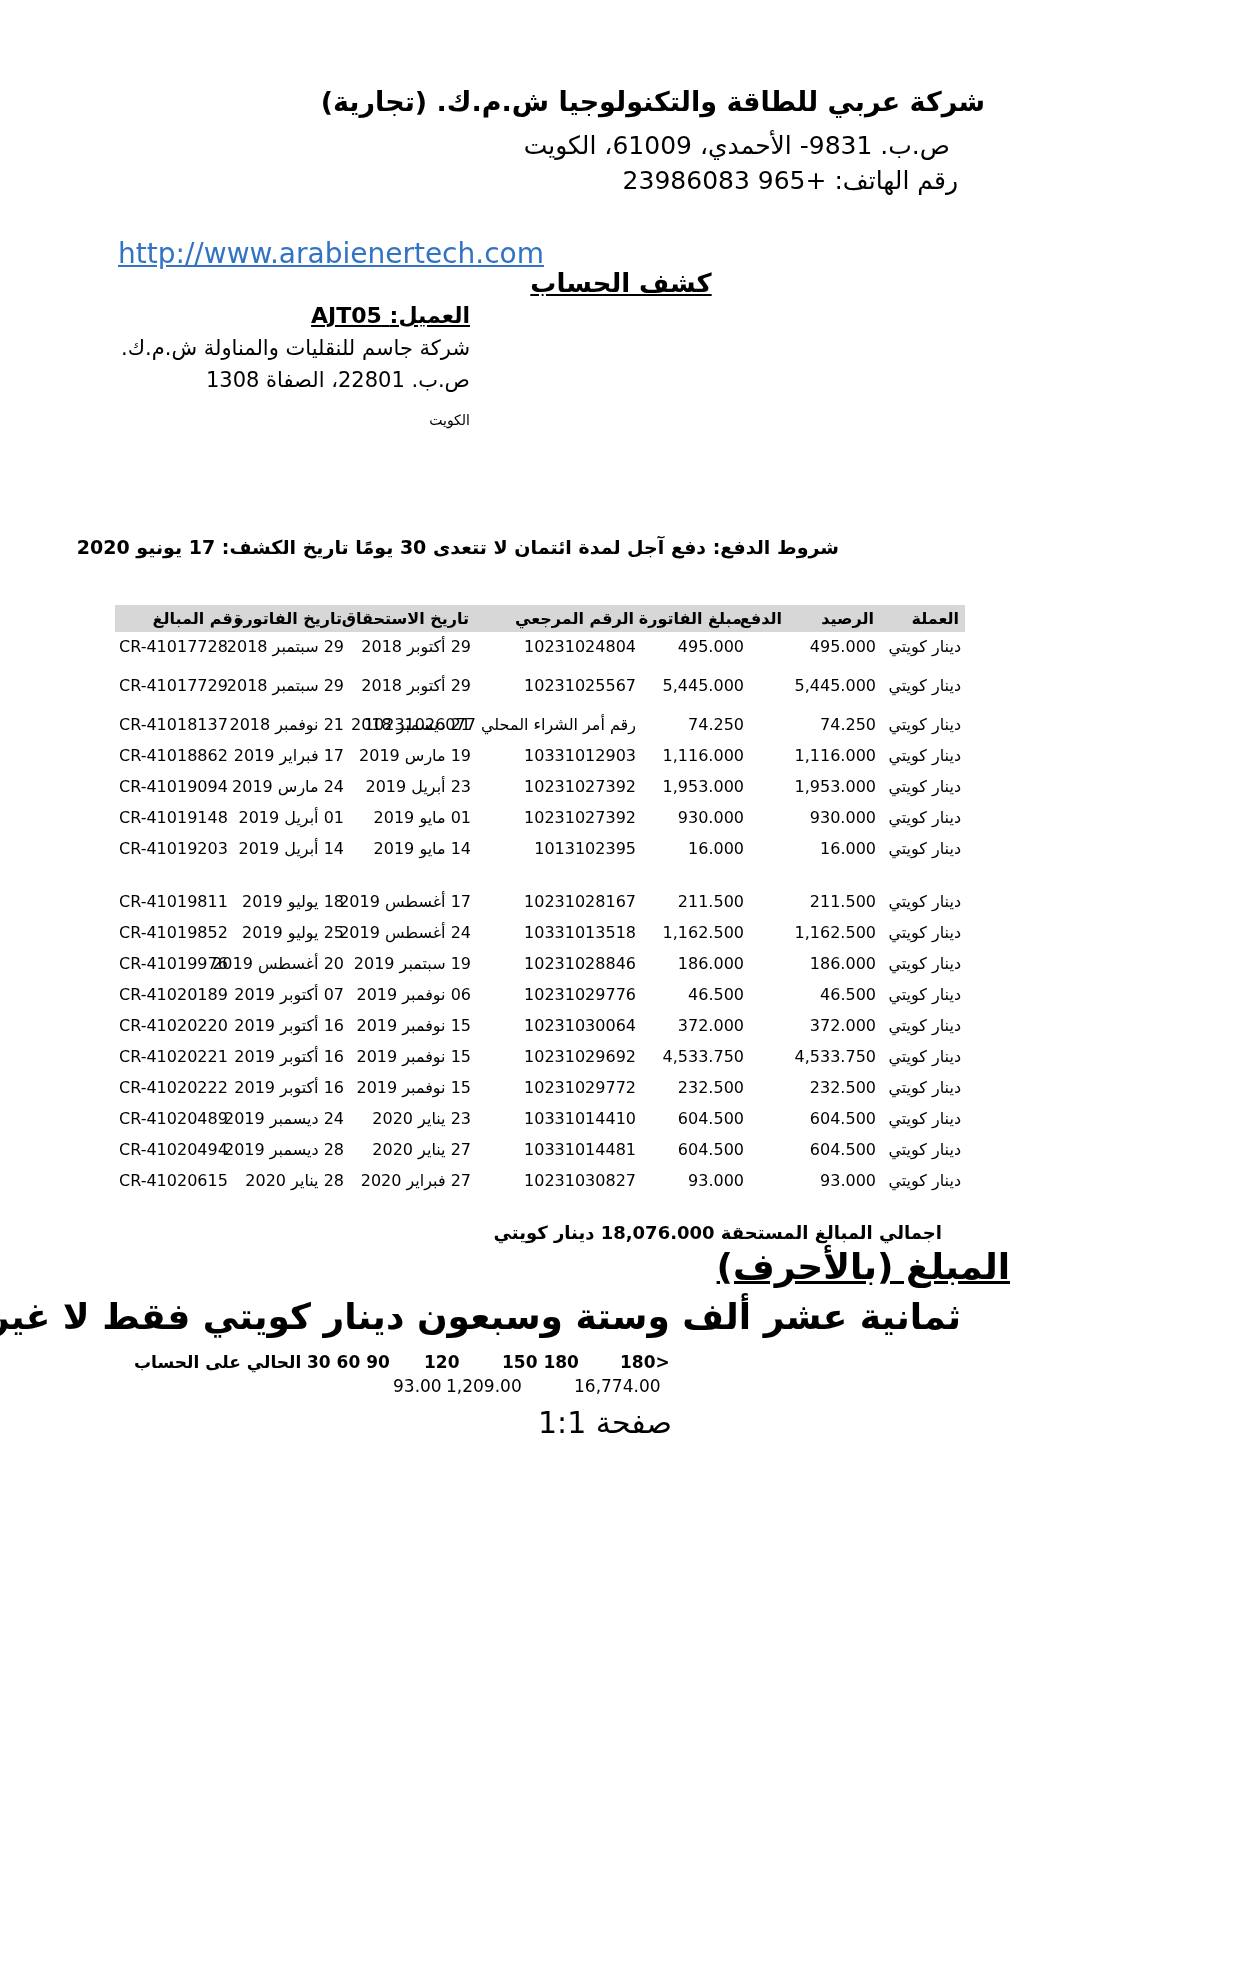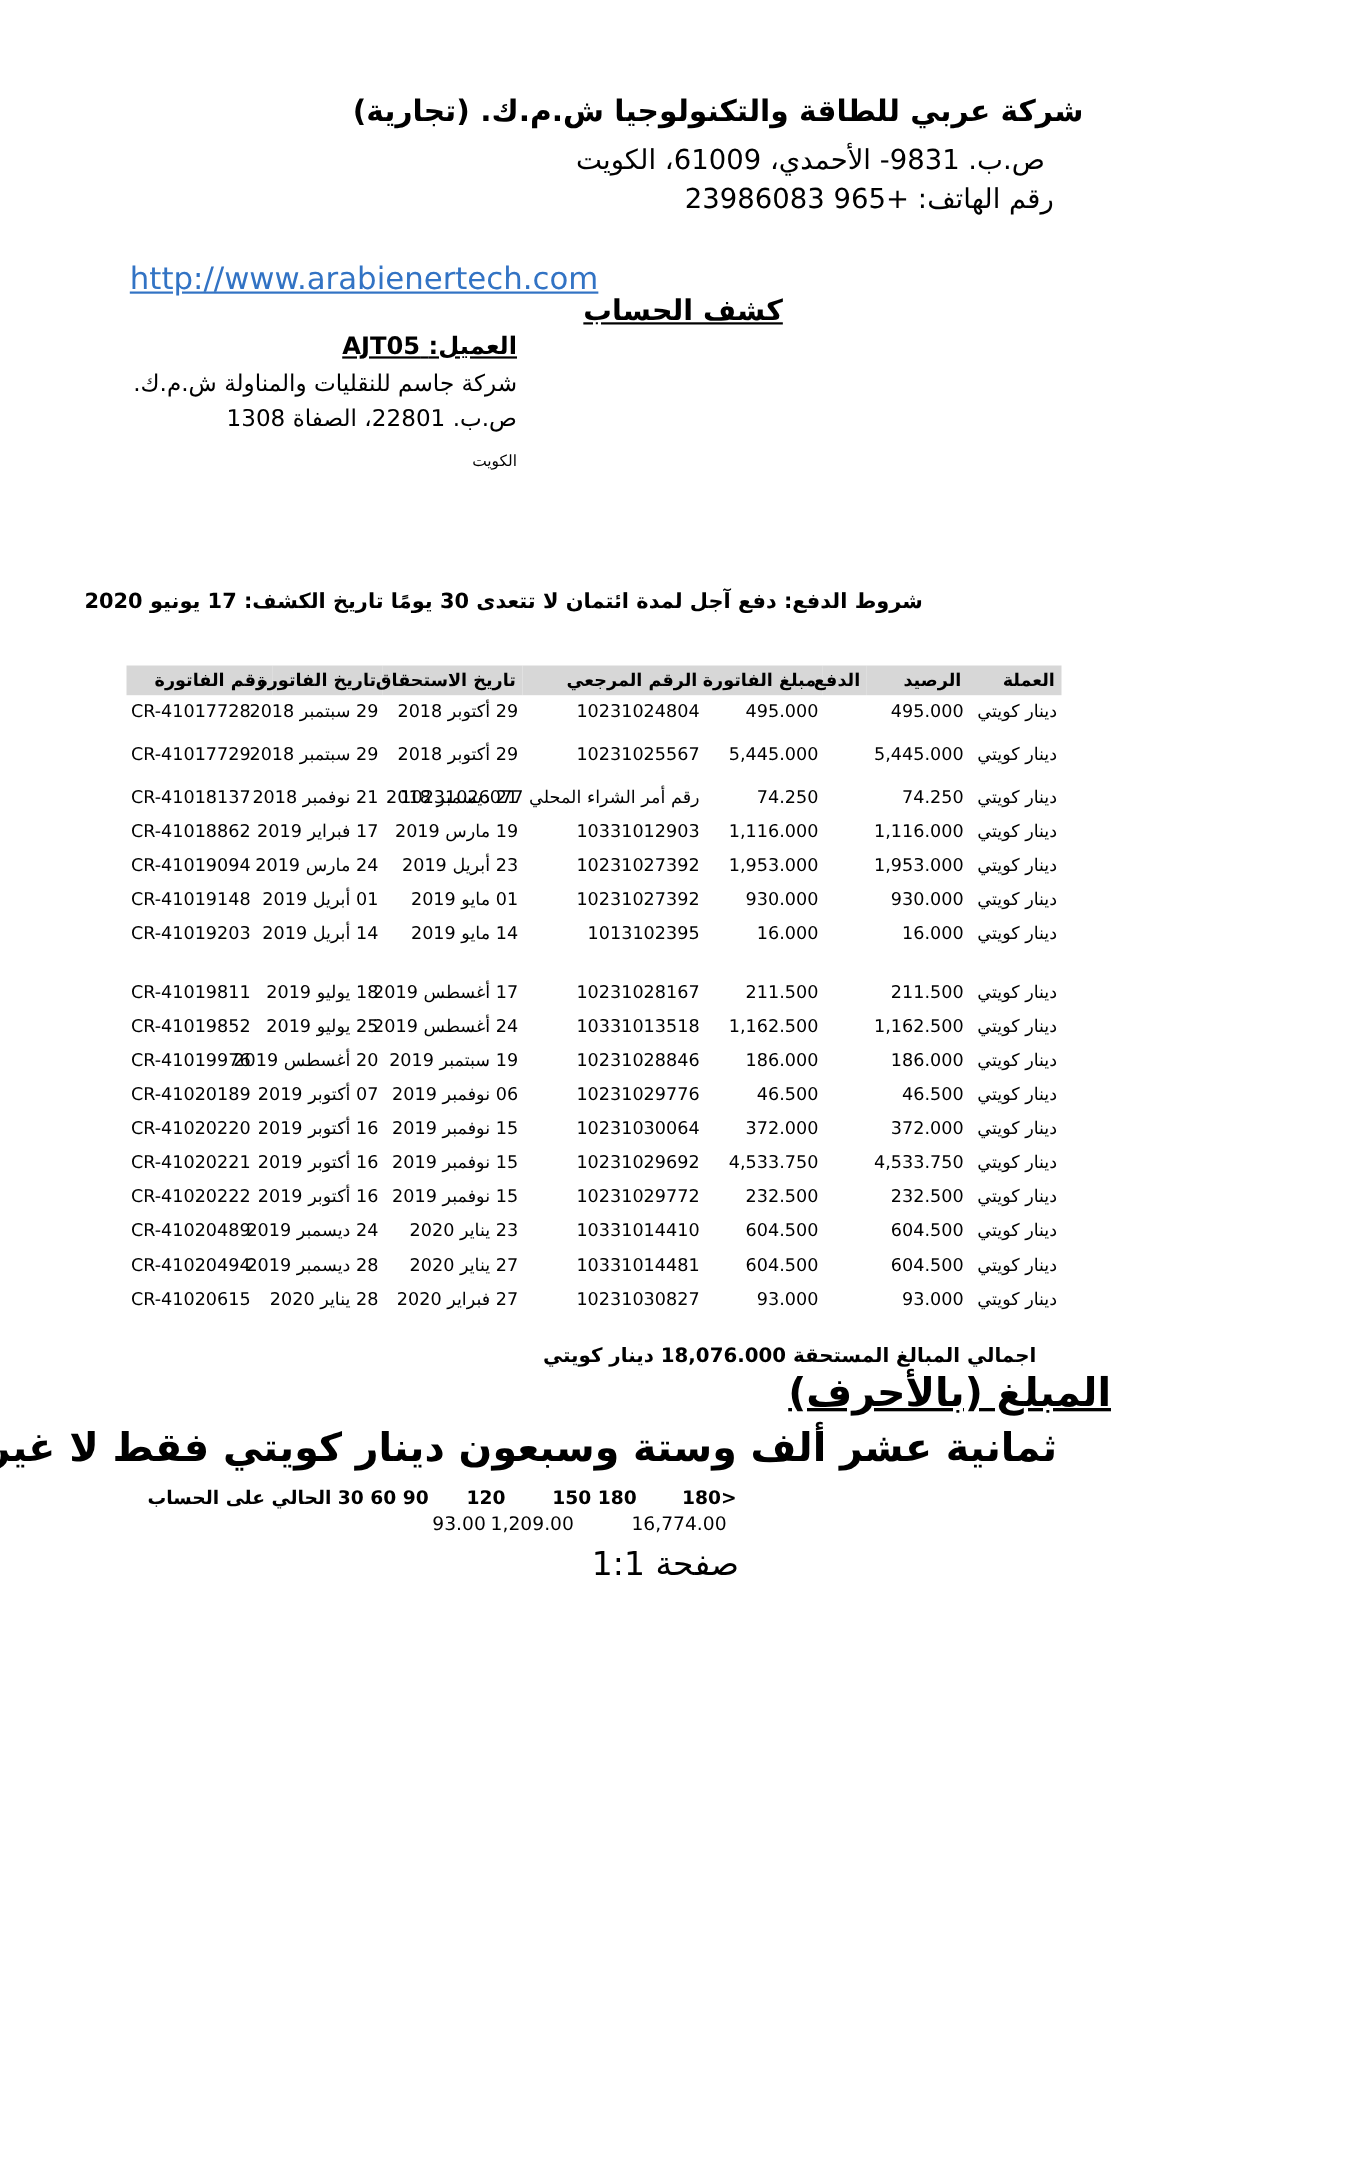--- a/index.html
+++ b/index.html
@@ -91,21 +91,21 @@
     </colgroup>
     <thead>
       <tr>
         <th>العملة</th>
         <th>الرصيد</th>
         <th>الدفع</th>
         <th>مبلغ الفاتورة</th>
         <th>الرقم المرجعي</th>
         <th>تاريخ الاستحقاق</th>
         <th>تاريخ الفاتورة</th>
-        <th>رقم الفاتورة</th>
+        <th>رقم المبالغ</th>
       </tr>
     </thead>
     <tbody>
         <tr>
       <td class="c-currency">دينار كويتي</td>
       <td class="c-balance">495.000</td>
       <td class="c-payment"></td>
       <td class="c-amount">495.000</td>
       <td class="c-ref">10231024804</td>
       <td class="c-due">29 أكتوبر 2018</td>

